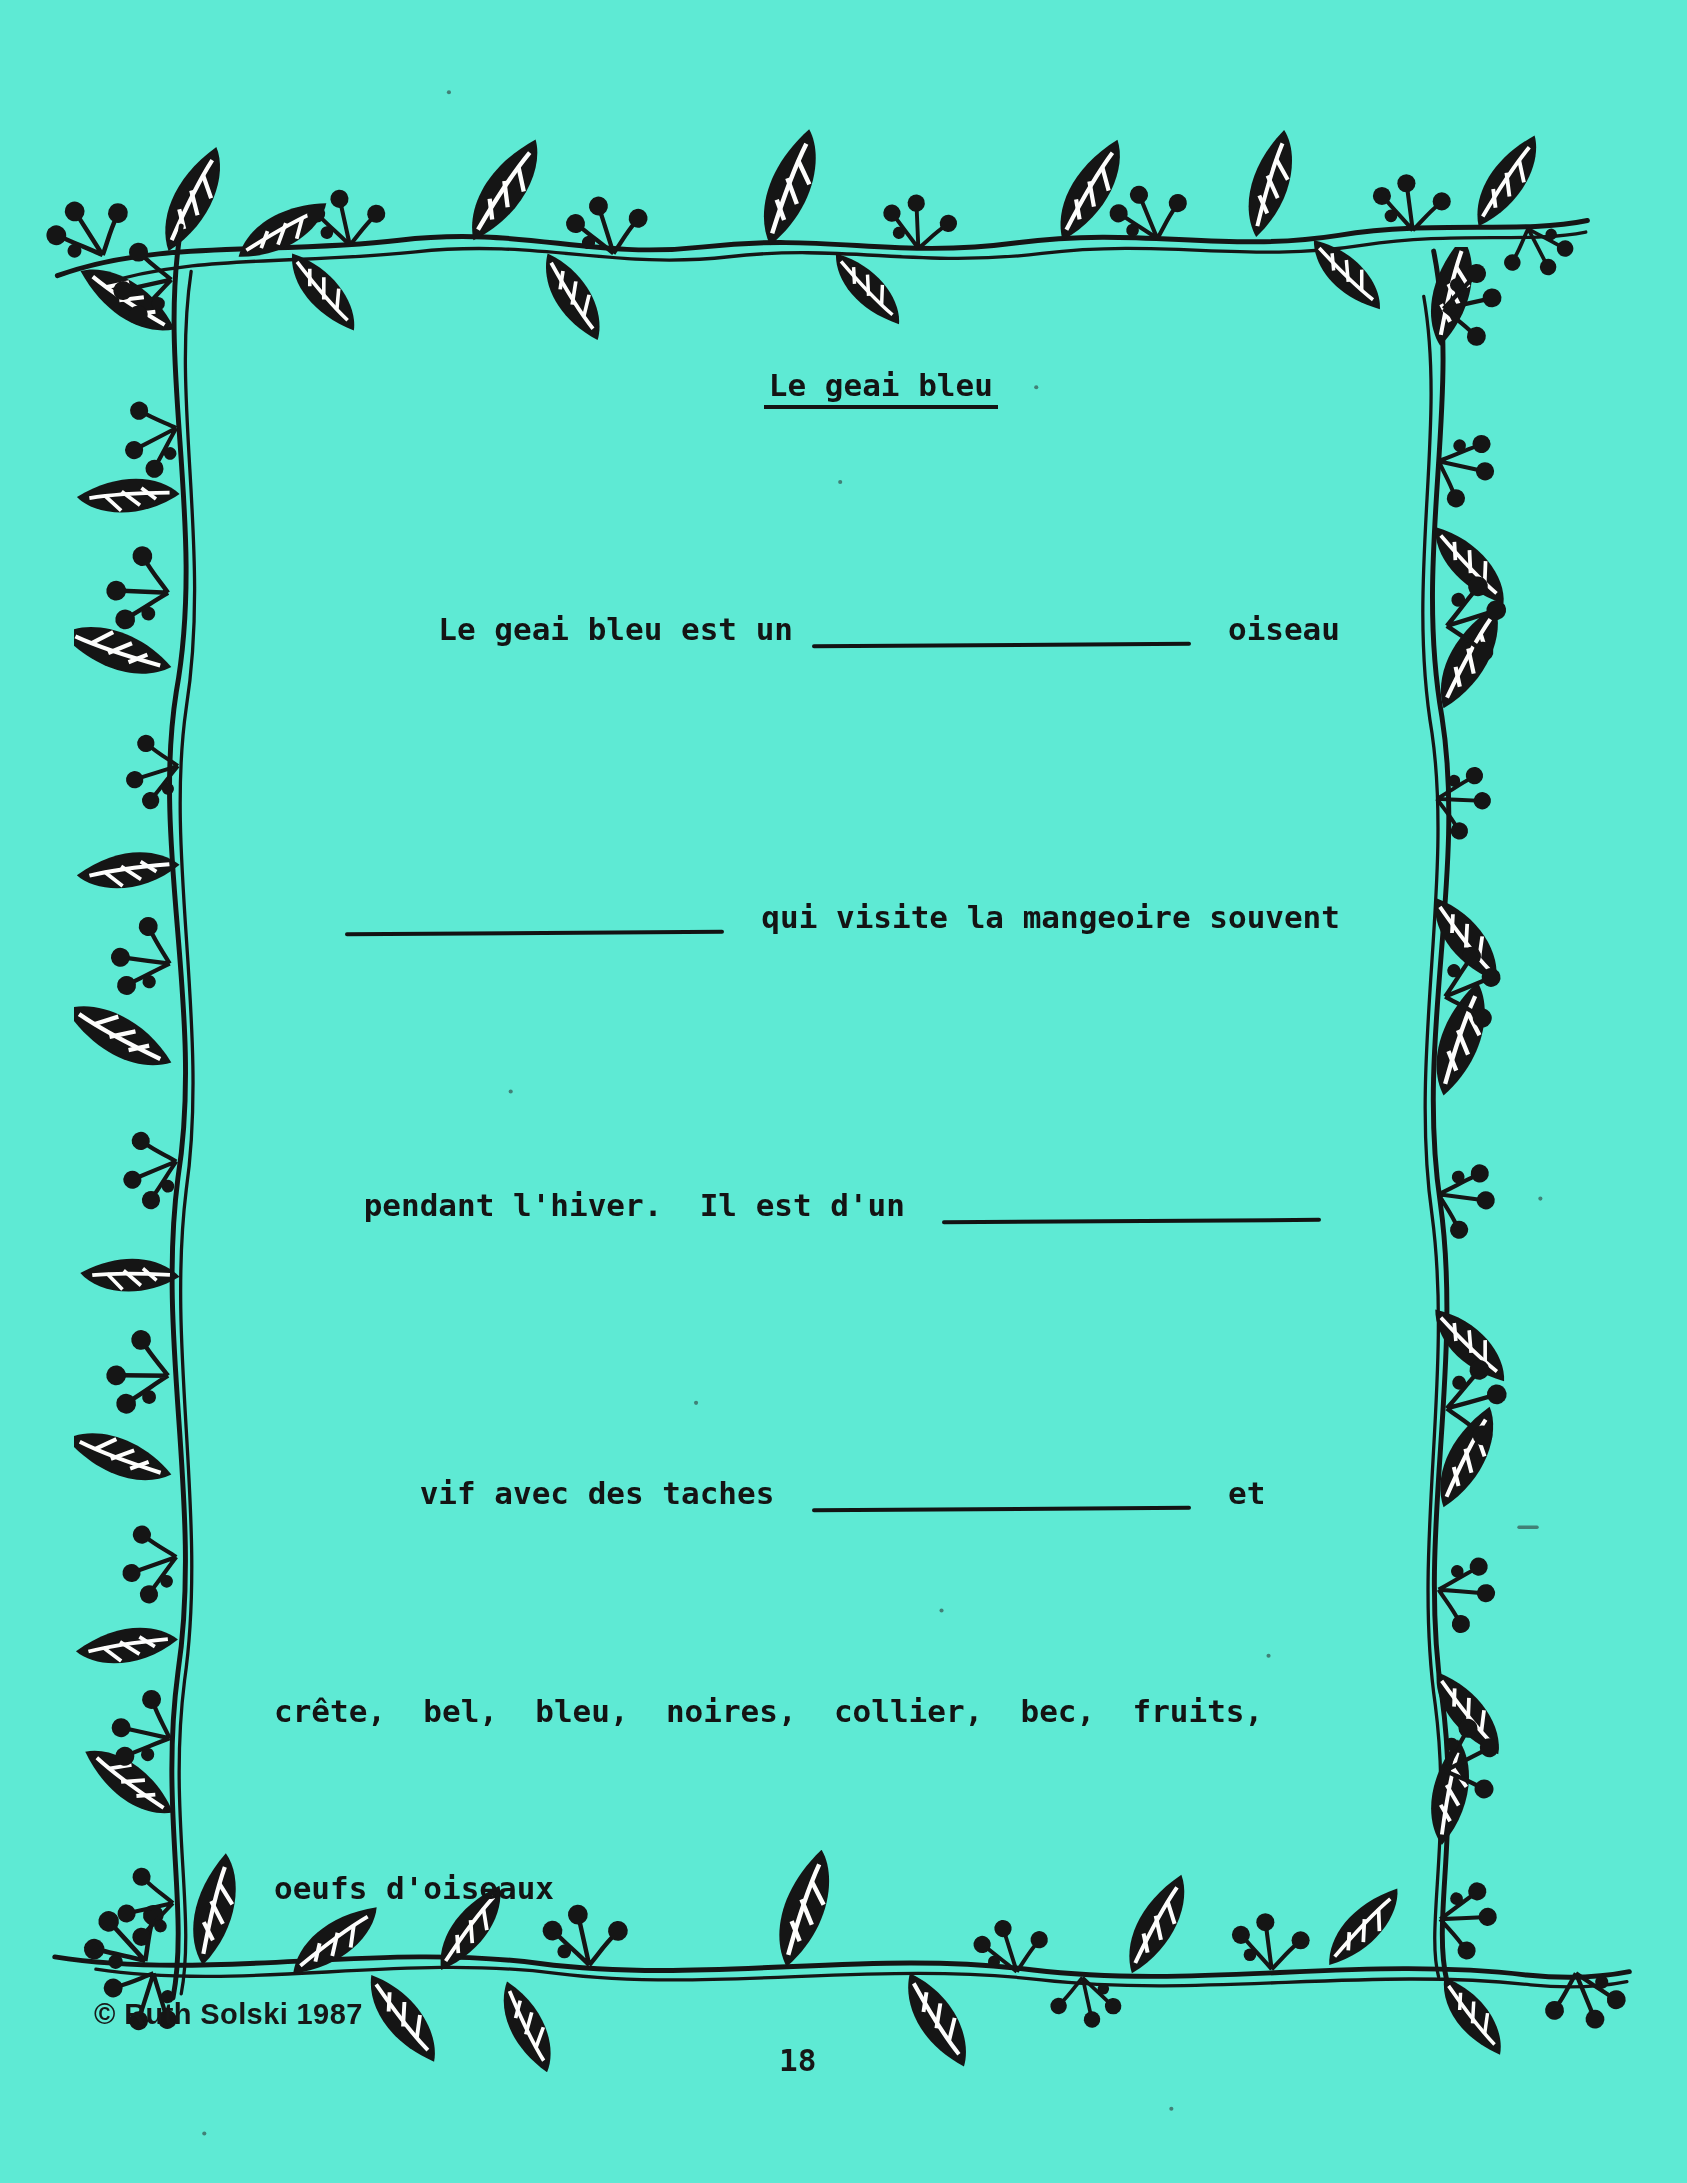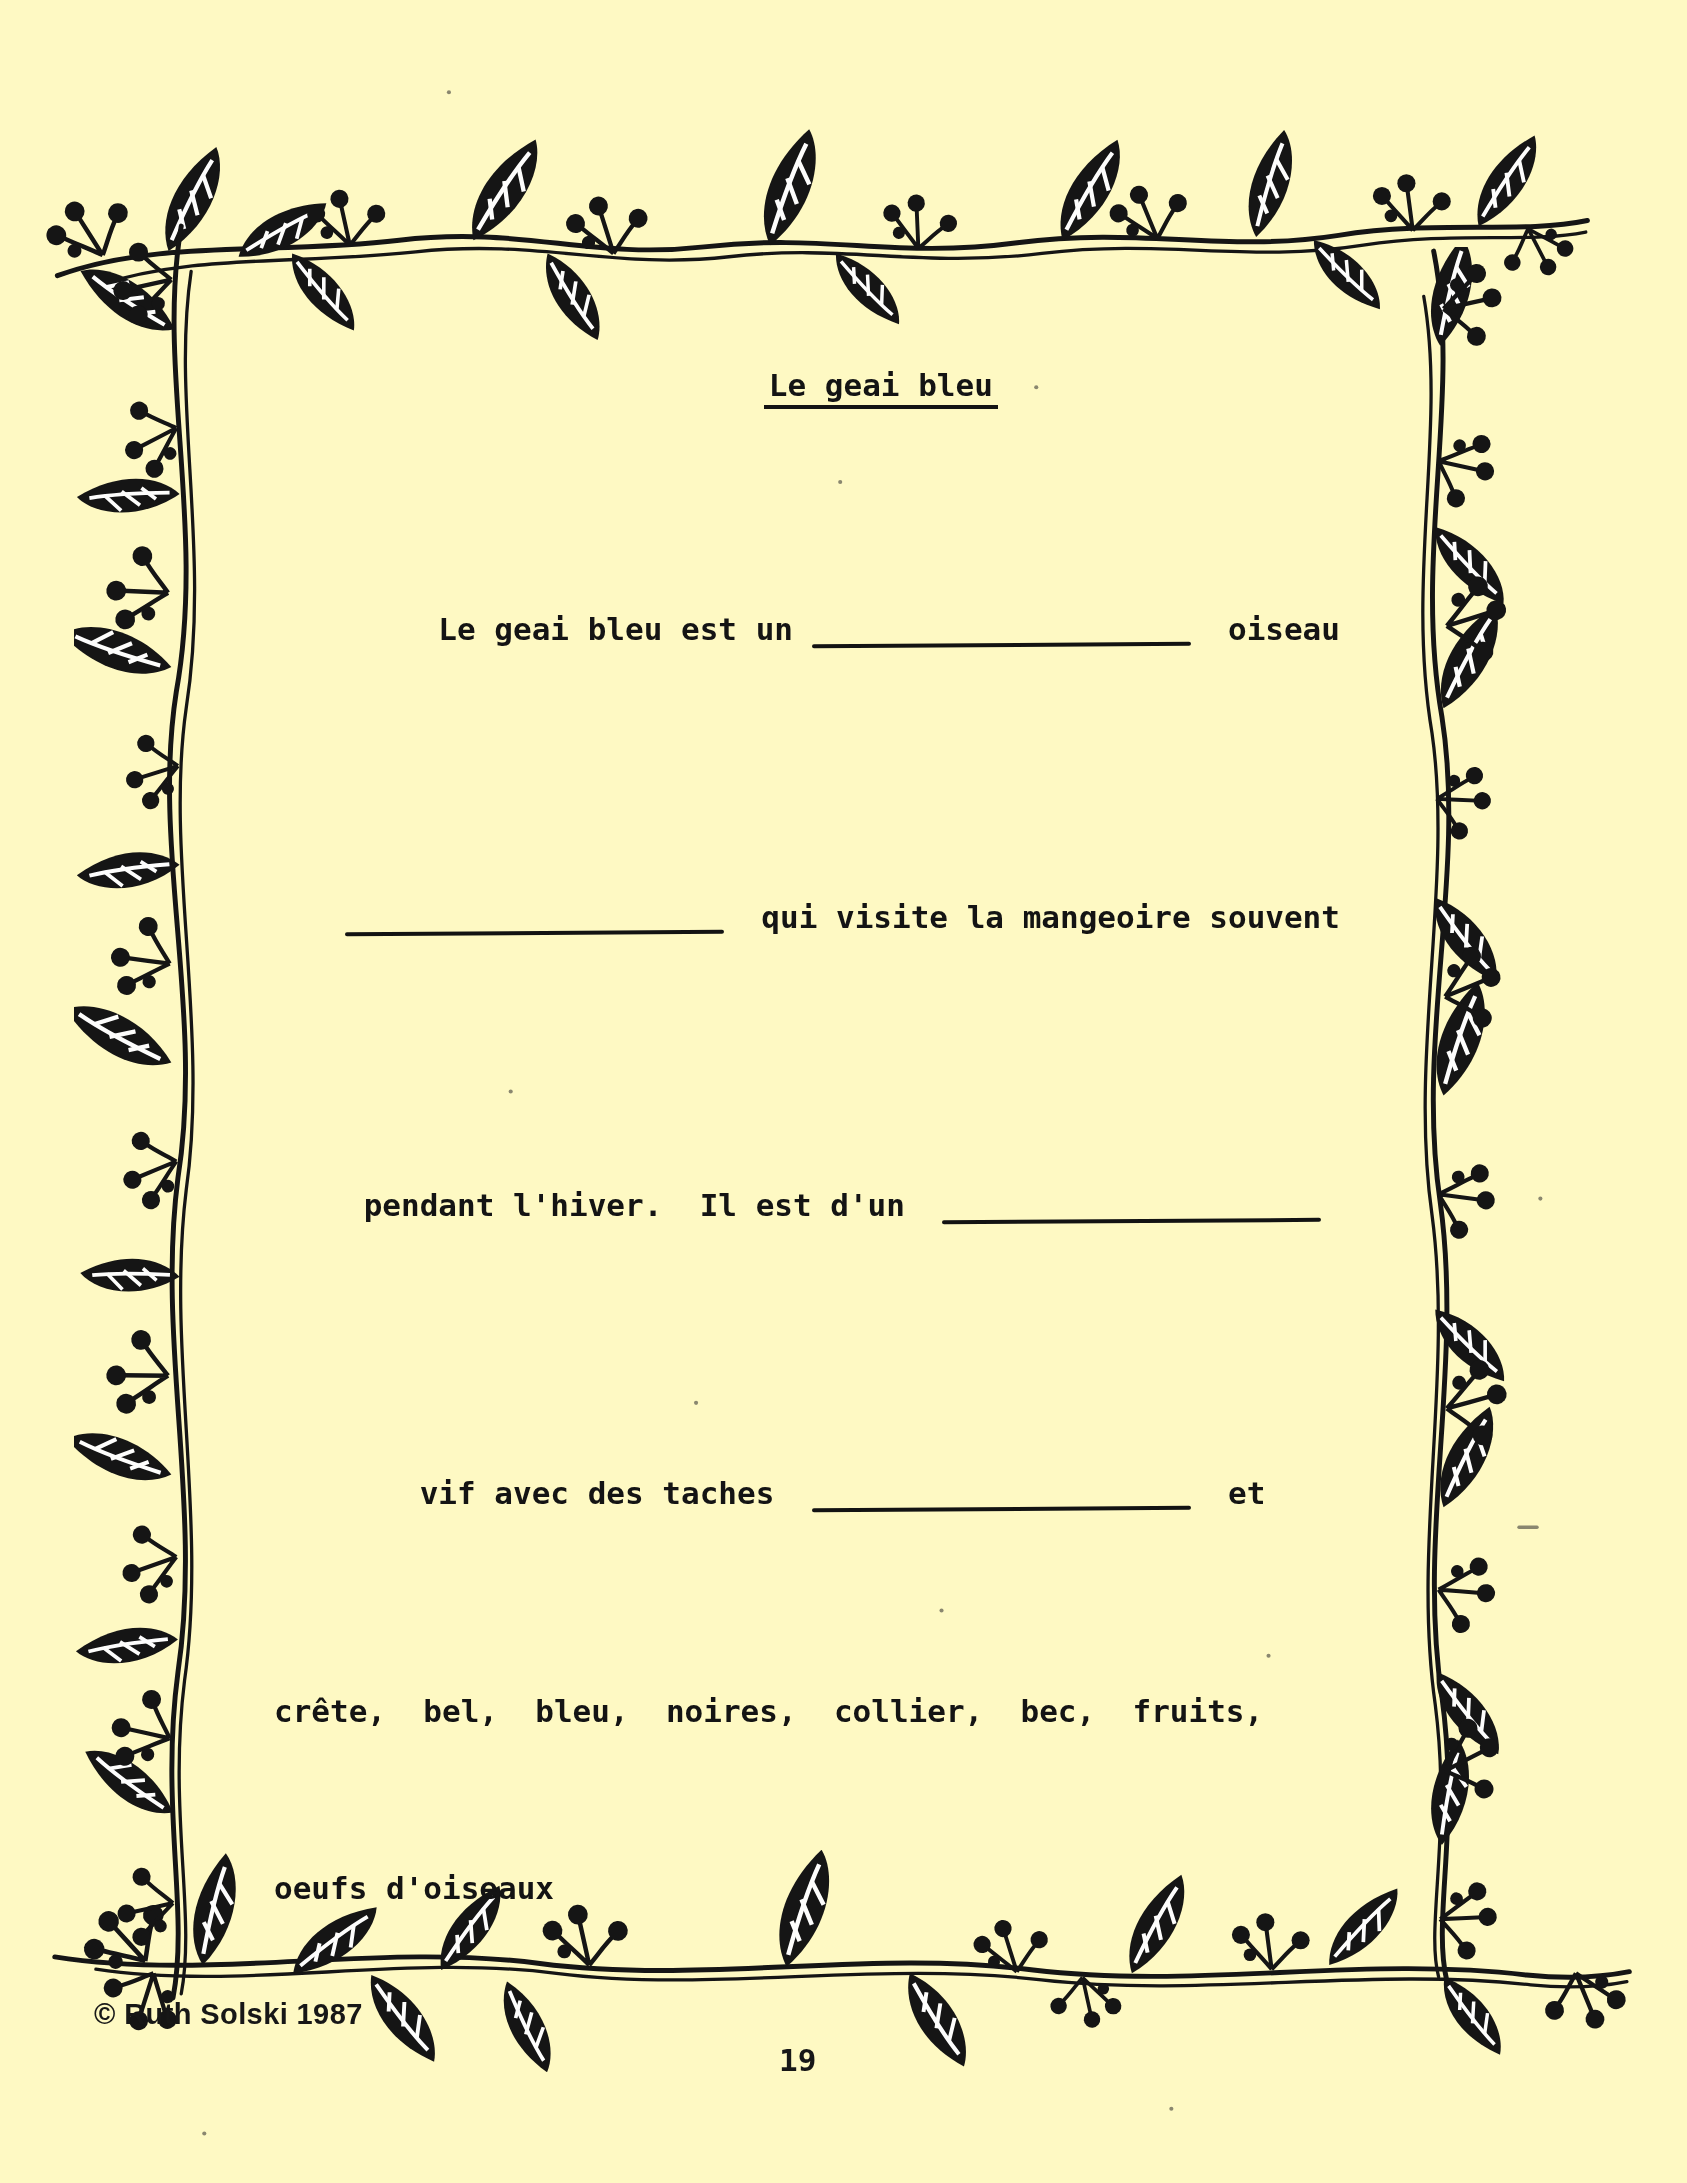--- a/index.html
+++ b/index.html
@@ -1,19 +1,19 @@
 <!DOCTYPE html>
 <html style="font-size:13px"><head>
 <meta charset="utf-8">
 <style>
   html,body{margin:0;padding:0;background:#e8e8e6;}
   .page{
     position:relative;
     width:1687px;height:2183px;
-    background:#fef9c3;
+    background:#5eead4;
     overflow:hidden;
     font-family:"DejaVu Sans Mono", monospace;
     color:#141414;
   }
   
   .typew{white-space:pre;font-weight:bold;}
   .title{
     position:absolute;left:0;top:328px;width:1687px;
     text-align:center;font-size:31px;line-height:38px;
   }
@@ -200,16 +200,16 @@
     
     
   </div>
 
   <div class="wordbank typew">
     <div>crête,  bel,  bleu,  noires,  collier,  bec,  fruits,</div>
     <div>oeufs d'oiseaux</div>
   </div>
 
   <div class="copyright">© Ruth Solski 1987</div>
-  <div class="page-num">19</div>
+  <div class="page-num">18</div>
 
 </div>
 
 
 </body></html>

